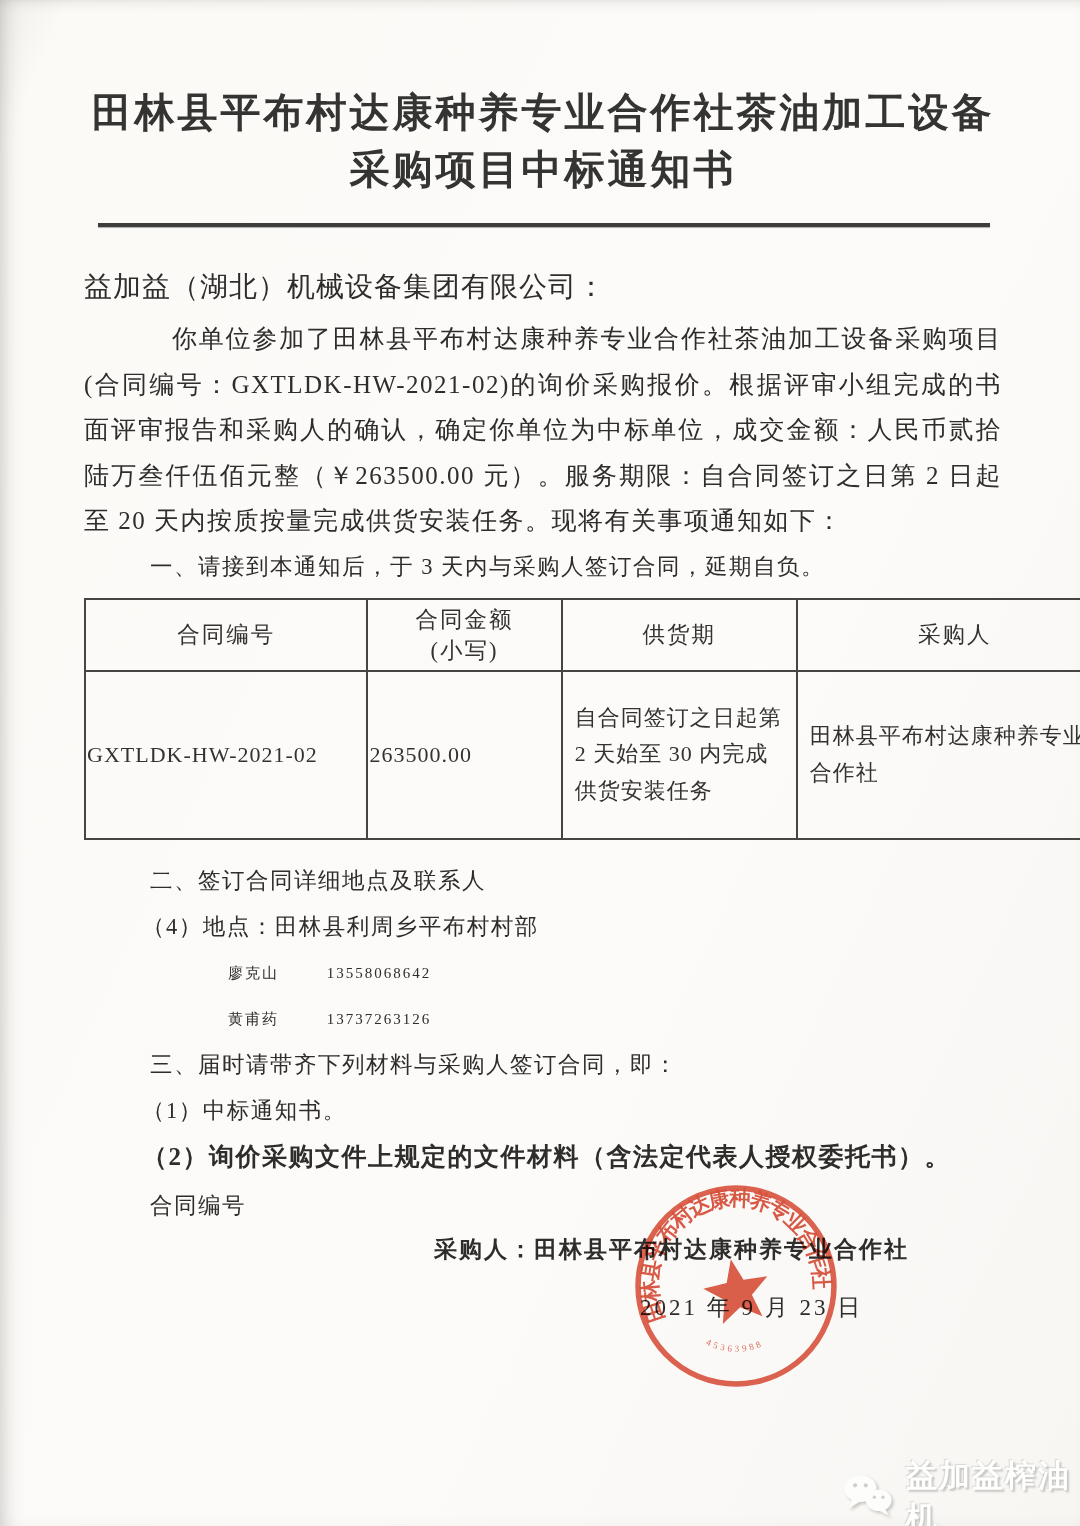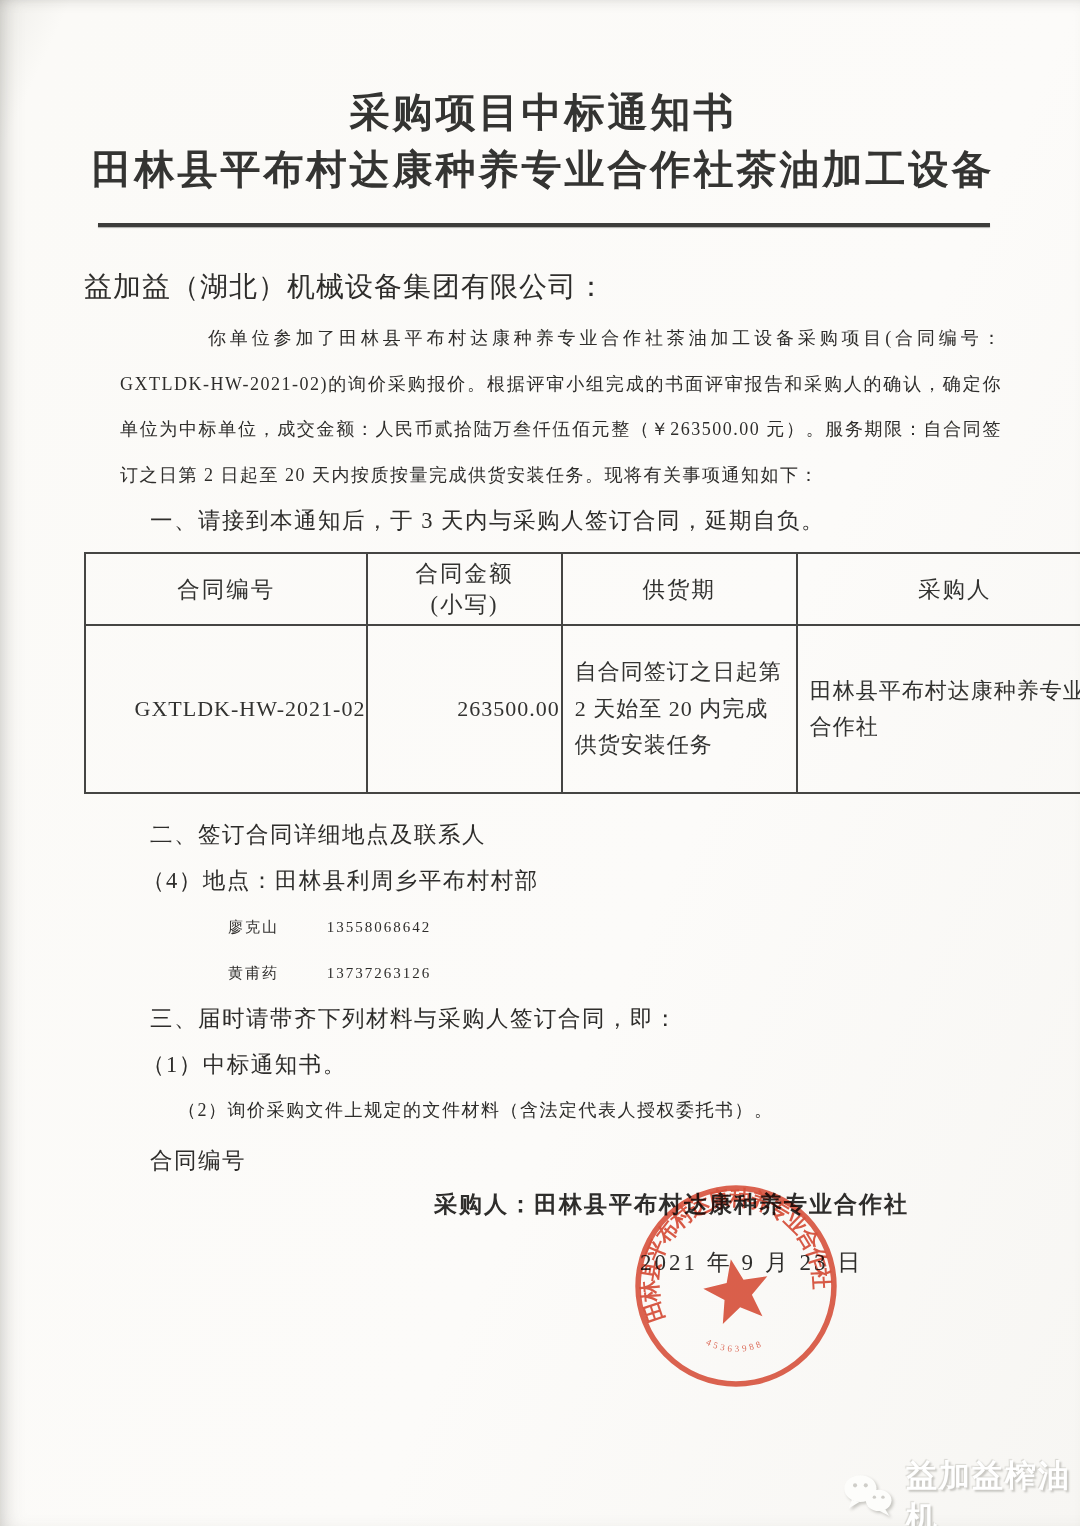--- a/index.html
+++ b/index.html
@@ -7,29 +7,29 @@
   .page{
     position:relative;width:1080px;height:1526px;box-sizing:border-box;
     padding:84px 78px 0 84px;overflow:hidden;
     background:linear-gradient(115deg,#efeeea 0%,#fbfaf7 4%,#fcfbf9 60%,#f7f6f3 100%);
     box-shadow:inset 14px 0 22px -14px rgba(80,78,72,.35), inset 0 8px 16px -12px rgba(80,78,72,.25);
   }
   .title{font-size:40px;font-weight:bold;text-align:center;line-height:57px;letter-spacing:3px;color:#343432;}
   .title-rule{height:4px;background:#3d3d3b;margin:25px 12px 0 14px;box-shadow:0 1px 1px rgba(60,60,58,.4);}
   p{margin:0;}
   .recipient{margin-top:40px;font-size:28px;line-height:40px;letter-spacing:1px;}
-  .para{font-size:18px;line-height:45.5px;text-align:justify;letter-spacing:1.5px;margin-left:36px;}
+  .para{font-size:25px;line-height:45.5px;text-align:justify;letter-spacing:1.5px;}
   .body-para{margin-top:9px;text-indent:88px;}
   .line{font-size:22.5px;line-height:46px;letter-spacing:1.5px;}
   .sec{padding-left:66px;}
   .sub{padding-left:58px;}
   table{border-collapse:collapse;margin:8px 0 16px 0;width:1030px;table-layout:fixed;}
   table,th,td{border:2.5px solid #454543;}
   th{font-size:22.5px;font-weight:normal;letter-spacing:2px;height:68px;line-height:31px;color:#323230;}
-  td{font-size:22px;letter-spacing:1px;text-align:right;vertical-align:middle;color:#323230;}
+  td{font-size:22px;letter-spacing:1px;text-align:left;vertical-align:middle;color:#323230;}
   .col1{width:250px;}.col2{width:172px;}.col3{width:208px;}.col4{width:280px;}
   td.lefty{text-align:left;padding:10px 12px;line-height:36.5px;}
   .row-cells td{height:146px;}
   .contact-row{font-size:15px;line-height:46px;letter-spacing:2px;padding-left:144px;}
   .contact-row .phone{margin-left:42px;font-family:"Liberation Serif","DejaVu Serif",serif;}
   .closing{margin-top:4px;}
   .buyer-line{padding-left:350px;font-size:23px;font-weight:bold;line-height:42px;letter-spacing:2px;}
   .date-line{margin-top:16px;padding-left:556px;font-size:23px;line-height:42px;letter-spacing:3px;}
   
   .seal{position:absolute;left:630px;top:1180px;width:212px;height:212px;transform:rotate(-11deg);
@@ -39,22 +39,22 @@
   .watermark .brand{font-family:"Liberation Sans","DejaVu Sans",sans-serif;font-size:31px;font-weight:bold;
         color:#ffffff;letter-spacing:2px;text-shadow:2px 2px 2px #c6c5c0, -1px -1px 1px #d8d7d2;}
   .wicon{filter:drop-shadow(2px 2px 1.5px #c6c5c0);}
 </style>
 </head>
 <body>
 
 <div class="page">
 
   <div class="title">
+    <div>田林县平布村达康种养专业合作社茶油加工设备</div>
     <div>采购项目中标通知书</div>
-    <div>田林县平布村达康种养专业合作社茶油加工设备</div>
   </div>
   <div class="title-rule"></div>
 
   <p class="recipient">益加益（湖北）机械设备集团有限公司：</p>
 
   <p class="para body-para">你单位参加了田林县平布村达康种养专业合作社茶油加工设备采购项目(合同编号：GXTLDK-HW-2021-02)的询价采购报价。根据评审小组完成的书面评审报告和采购人的确认，确定你单位为中标单位，成交金额：人民币贰拾陆万叁仟伍佰元整（￥263500.00 元）。服务期限：自合同签订之日第 2 日起至 20 天内按质按量完成供货安装任务。现将有关事项通知如下：</p>
 
   <p class="line sec">一、请接到本通知后，于 3 天内与采购人签订合同，延期自负。</p>
 
   <table>
@@ -72,41 +72,41 @@
           <span>(小写)</span>
         </th>
         <th><span>供货期</span></th>
         <th><span>采购人</span></th>
       </tr>
     </thead>
     <tbody>
       <tr class="row-cells">
         <td>GXTLDK-HW-2021-02</td>
         <td>263500.00</td>
-        <td class="lefty">自合同签订之日起第 2 天始至 20 内完成供货安装任务</td>
+        <td class="lefty">自合同签订之日起第 2 天始至 30 内完成供货安装任务</td>
         <td class="lefty">田林县平布村达康种养专业合作社</td>
       </tr>
     </tbody>
   </table>
 
   <p class="line sec" style="margin-top:18px;">二、签订合同详细地点及联系人</p>
   <p class="line sub">（4）地点：田林县利周乡平布村村部</p>
 
   <div class="contact-row">
     <span>廖克山</span>
     <span class="phone">13558068642</span>
   </div>
   <div class="contact-row">
     <span>黄甫药</span>
     <span class="phone">13737263126</span>
   </div>
 
   <p class="line sec">三、届时请带齐下列材料与采购人签订合同，即：</p>
   <p class="line sub">（1）中标通知书。</p>
-  <p class="para" style="text-indent:58px;">（2）询价采购文件上规定的文件材料（含法定代表人授权委托书）。</p>
+  <p class="para" style="text-indent:58px;font-weight:bold;">（2）询价采购文件上规定的文件材料（含法定代表人授权委托书）。</p>
 
   <p class="line sec closing">合同编号</p>
 
   <p class="buyer-line">采购人：田林县平布村达康种养专业合作社</p>
   <p class="date-line">2021 年 9 月 23 日</p>
 
   <div class="seal">
     <svg width="212" height="212" viewBox="0 0 210 210">
       <defs>
         <path id="ringPath" d="M 33 133 A 78 78 0 1 1 177 133" fill="none"></path>

